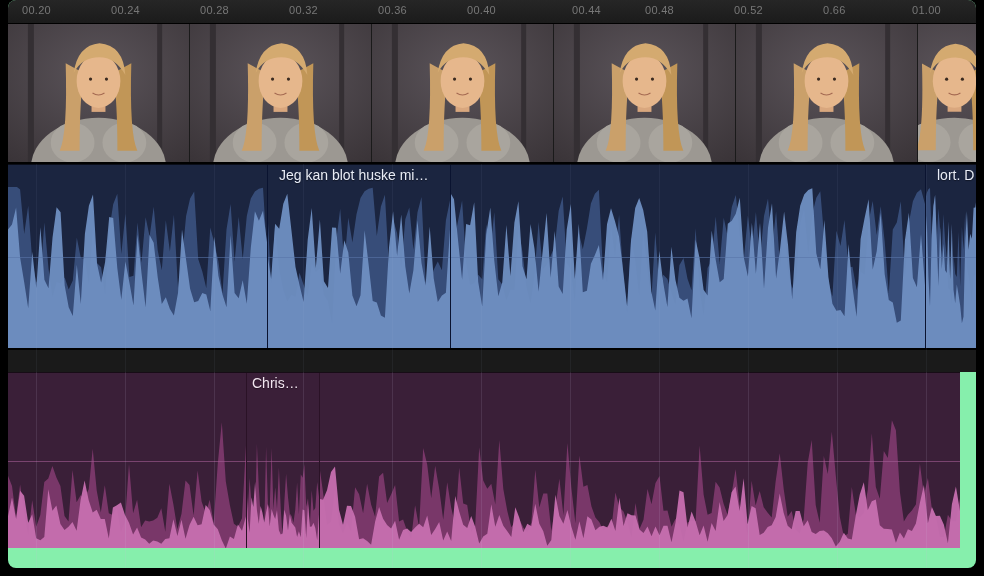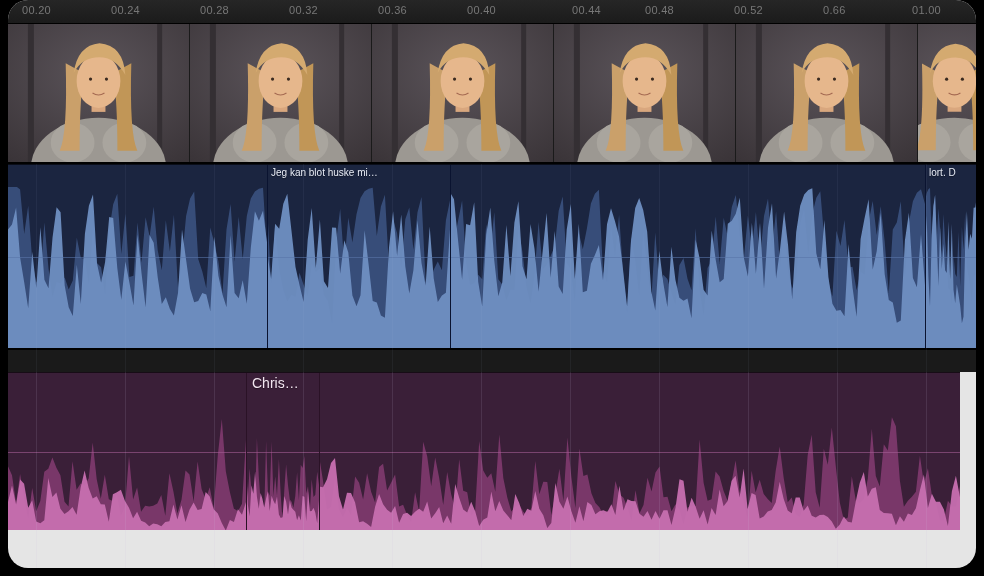--- a/index.html
+++ b/index.html
@@ -9,22 +9,22 @@
     background: #000;
     font-family: -apple-system, "Helvetica Neue", Arial, sans-serif;
     font-size: 13px;
     color: #ccc;
     overflow: hidden;
   }
 
   .win {
     position: absolute;
     left: 8px; top: 0; right: 8px; bottom: 8px;
-    background: #e5e5e5;
-    border-radius: 20px;
+    background: #86efac;
+    border-radius: 8px;
     overflow: hidden;
     box-shadow: 0 8px 30px rgba(0,0,0,0.6);
   }
 
   
   .ruler {
     position: absolute;
     left: 0; right: 0; top: 0;
     height: 24px;
     background: linear-gradient(#262626, #1b1b1b);
@@ -70,23 +70,23 @@
     border-bottom: 2px solid #000;
     overflow: hidden;
   }
   .audio1 .clip {
     position: absolute;
     top: 0; bottom: 0;
     overflow: hidden;
   }
   .audio1 .lbl {
     position: absolute;
-    top: 2px; left: 4px;
+    top: 2px; left: 12px;
     color: #e8ecf6;
-    font-size: 10px;
+    font-size: 14px;
     white-space: nowrap;
     text-shadow: 0 1px 1px #0006;
     z-index: 3;
   }
   .audio1 .clip-border {
     position: absolute;
     top: 0; bottom: 0;
     width: 1px;
     background: #0a1330;
     z-index: 2;
@@ -108,21 +108,21 @@
     left: 0; right: 0;
     top: 350px; height: 22px;
     background: #1a1a1a;
   }
 
   
   .audio2 {
     position: absolute;
     left: 0; right: 16px;
     top: 372px;
-    height: 158px;
+    height: 176px;
     background: #3a1f38;
     border-top: 1px solid #170c16;
     overflow: hidden;
   }
   .audio2 .clip {
     position: absolute;
     top: 0; bottom: 0;
     overflow: hidden;
   }
   .audio2 .lbl {

